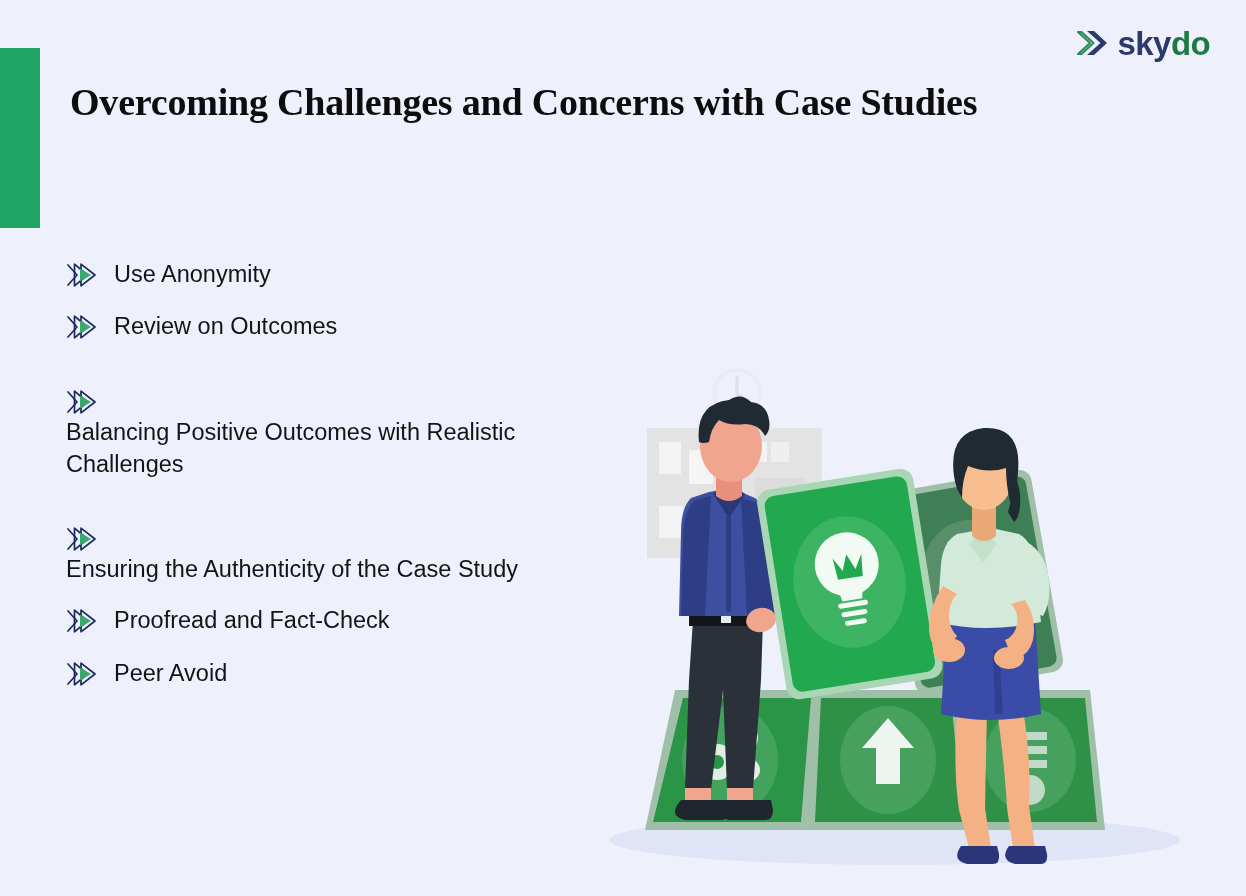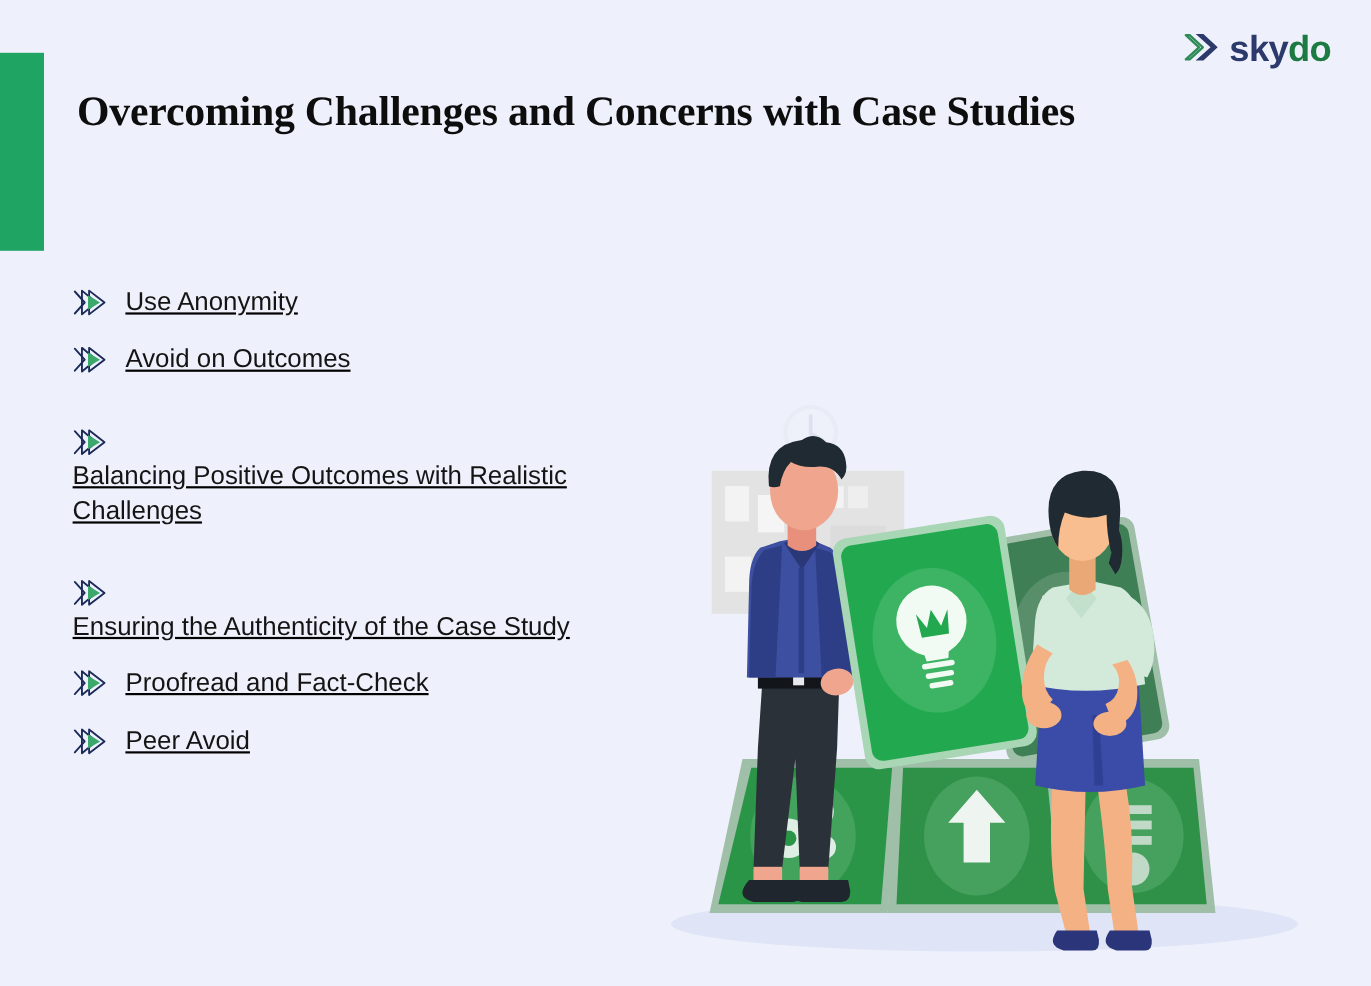--- a/index.html
+++ b/index.html
@@ -56,21 +56,20 @@
   #bullet-list {
     position: absolute;
     left: 66px; top: 258px;
     width: 560px;
     list-style: none;
   }
   .bullet-row {
     display: flex;
     align-items: flex-start;
     margin-bottom: 20px;
-    text-decoration: underline;
   }
   .bullet-row.two-line { margin-bottom: 19px; flex-direction: column; }
   .bullet-icon {
     flex: 0 0 auto;
     width: 38px; height: 28px;
     margin-right: 10px;
     margin-top: 3px;
   }
   .bullet-row.two-line .bullet-icon { margin-top: 25px; }
   .bullet-icon svg { display: block; }
@@ -125,21 +124,21 @@
 
     <li class="bullet-row">
       <span class="bullet-icon">
         <svg width="38" height="28" viewBox="0 0 38 28" aria-hidden="true">
           <path d="M2 4 L11 14 L2 24" fill="none" stroke="#1b2a5b" stroke-width="1.7" stroke-linecap="round" stroke-linejoin="round"></path>
           <path d="M8.5 3.2 L21.5 14 L8.5 24.8 Z" fill="none" stroke="#1b2a5b" stroke-width="1.7" stroke-linejoin="round"></path>
           <path d="M15 3.2 L29 14 L15 24.8 Z" fill="none" stroke="#1b2a5b" stroke-width="1.7" stroke-linejoin="round"></path>
           <path d="M14 7.5 L25 14 L14 20.5 Z" fill="#3aa96b"></path>
         </svg>
       </span>
-      <span class="bullet-text">Avoid on Outcomes</span>
+      <span class="bullet-text">Review on Outcomes</span>
     </li>
 
     <li class="bullet-row two-line">
       <span class="bullet-icon">
         <svg width="38" height="28" viewBox="0 0 38 28" aria-hidden="true">
           <path d="M2 4 L11 14 L2 24" fill="none" stroke="#1b2a5b" stroke-width="1.7" stroke-linecap="round" stroke-linejoin="round"></path>
           <path d="M8.5 3.2 L21.5 14 L8.5 24.8 Z" fill="none" stroke="#1b2a5b" stroke-width="1.7" stroke-linejoin="round"></path>
           <path d="M15 3.2 L29 14 L15 24.8 Z" fill="none" stroke="#1b2a5b" stroke-width="1.7" stroke-linejoin="round"></path>
           <path d="M14 7.5 L25 14 L14 20.5 Z" fill="#3aa96b"></path>
         </svg>

